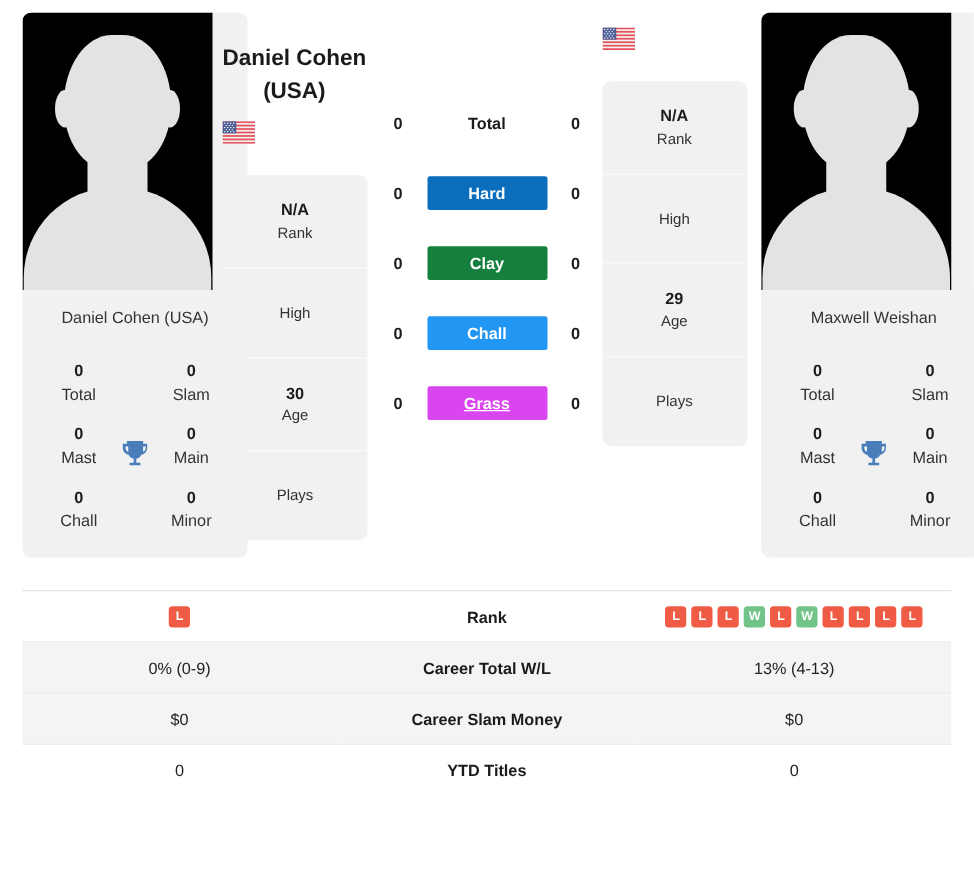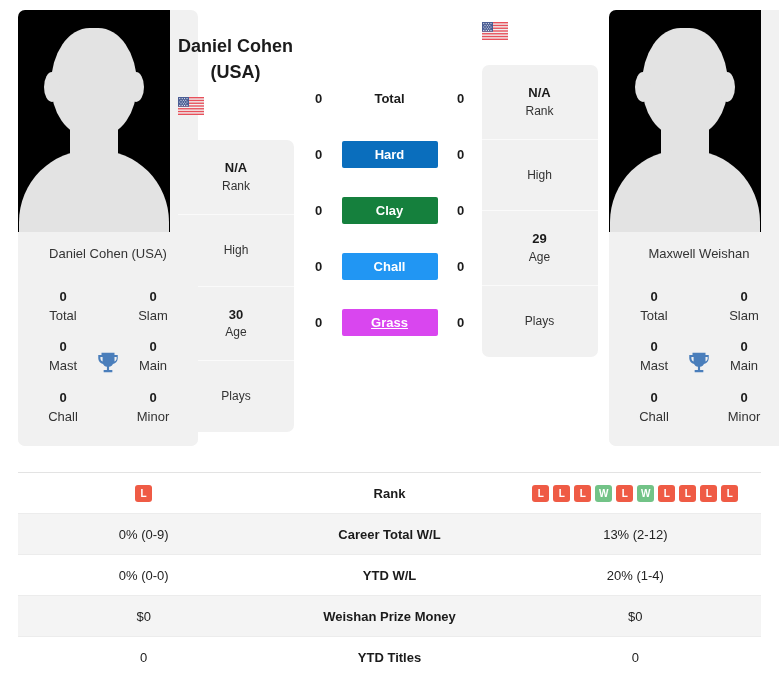--- a/index.html
+++ b/index.html
@@ -479,30 +479,25 @@
             <div class="form-badge" style="background: rgb(239, 91, 69);">L</div>
             <div class="form-badge" style="background: rgb(239, 91, 69);">L</div>
             <div class="form-badge" style="background: rgb(239, 91, 69);">L</div>
             <div class="form-badge" style="background: rgb(239, 91, 69);">L</div>
           </div>
         </td>
       </tr>
       <tr class="alt">
         <td class="side">0% (0-9)</td>
         <td class="mid">Career Total W/L</td>
-        <td class="side">13% (2-12)</td>
-      </tr>
-      <tr>
-        <td class="side">0% (0-0)</td>
-        <td class="mid">YTD W/L</td>
-        <td class="side">20% (1-4)</td>
+        <td class="side">13% (4-13)</td>
       </tr>
       <tr class="alt">
         <td class="side">$0</td>
-        <td class="mid">Weishan Prize Money</td>
+        <td class="mid">Career Slam Money</td>
         <td class="side">$0</td>
       </tr>
       <tr>
         <td class="side">0</td>
         <td class="mid">YTD Titles</td>
         <td class="side">0</td>
       </tr>
     </tbody>
 </table>
 

